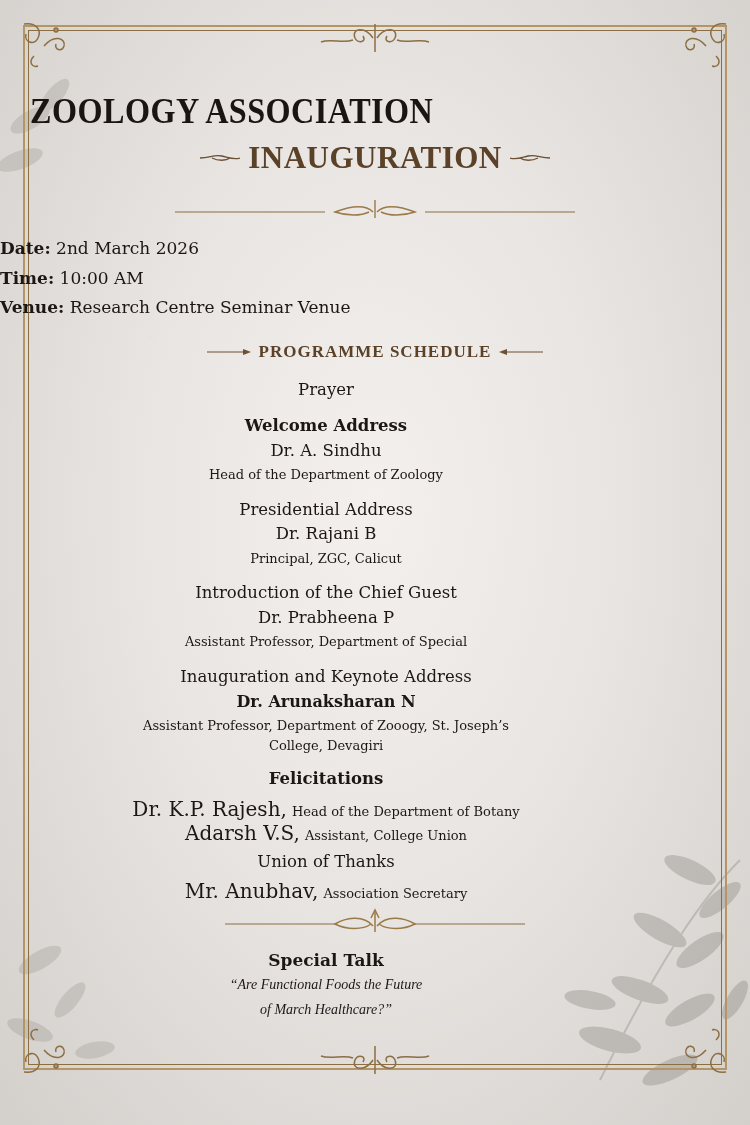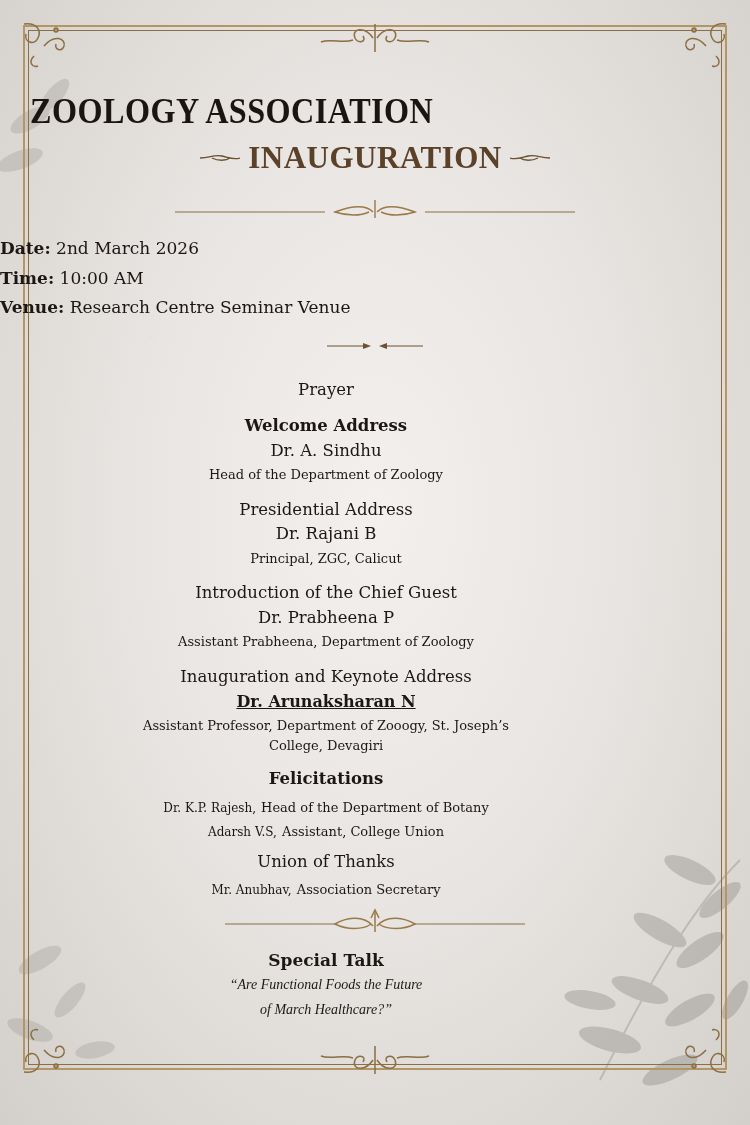--- a/index.html
+++ b/index.html
@@ -55,22 +55,22 @@
   .section-head span.txt {
     font-family:"Liberation Serif", serif; font-weight:bold;
     font-size:17px; color:#5a4128; letter-spacing:1px;
   }
   .row {
     position:absolute; left:0; width:652px; text-align:center;
     font-family:"DejaVu Serif", serif; color:#1c1714;
   }
   .h { font-size:16.5px; font-weight:bold; }
   .hn { font-size:16.5px; }
-  .n { font-size:12px; }
-  .nb { font-size:16px; font-weight:bold;text-decoration:underline; }
+  .n { font-size:20px; }
+  .nb { font-size:16px; font-weight:bold; }
   .d { font-size:13px; }
   .talk {
     font-family:"Liberation Serif", serif; font-style:italic; font-size:14px;
   }
 </style>
 </head>
 <body>
 
 <div class="paper"></div>
 
@@ -188,39 +188,40 @@
 <div class="info" style="top:297px">
   <b>Venue:</b>
   <span>Research Centre Seminar Venue</span>
 </div>
 
 <div class="section-head">
   <svg width="44" height="8" viewBox="0 0 44 8">
     <line x1="0" y1="4" x2="36" y2="4" stroke="#6b5032" stroke-width="1.2"></line>
     <path d="M36 1 L44 4 L36 7 Z" fill="#6b5032"></path>
   </svg>
+  <span class="txt">PROGRAMME SCHEDULE</span>
   <svg width="44" height="8" viewBox="0 0 44 8">
     <path d="M8 1 L0 4 L8 7 Z" fill="#6b5032"></path>
     <line x1="8" y1="4" x2="44" y2="4" stroke="#6b5032" stroke-width="1.2"></line>
   </svg>
 </div>
 
 <div class="row hn" style="top:380px">Prayer</div>
 
 <div class="row h" style="top:416px">Welcome Address</div>
 <div class="row hn" style="top:441px">Dr. A. Sindhu</div>
 <div class="row d" style="top:467px">Head of the Department of Zoology</div>
 
 <div class="row hn" style="top:500px">Presidential Address</div>
 <div class="row hn" style="top:524px">Dr. Rajani B</div>
 <div class="row d" style="top:551px">Principal, ZGC, Calicut</div>
 
 <div class="row hn" style="top:583px">Introduction of the Chief Guest</div>
 <div class="row hn" style="top:608px">Dr. Prabheena P</div>
-<div class="row d" style="top:634px">Assistant Prabheena, Department of Zoology</div>
+<div class="row d" style="top:634px">Assistant Professor, Department of Special</div>
 
 <div class="row hn" style="top:667px">Inauguration and Keynote Address</div>
 <div class="row nb" style="top:692px">Dr. Arunaksharan N</div>
 <div class="row d" style="top:718px">Assistant Professor, Department of Zooogy, St. Joseph’s</div>
 <div class="row d" style="top:738px">College, Devagiri</div>
 
 <div class="row h" style="top:769px">Felicitations</div>
 <div class="row" style="top:797px">
   <span class="n">Dr. K.P. Rajesh,</span>
   <span class="d">Head of the Department of Botany</span>

